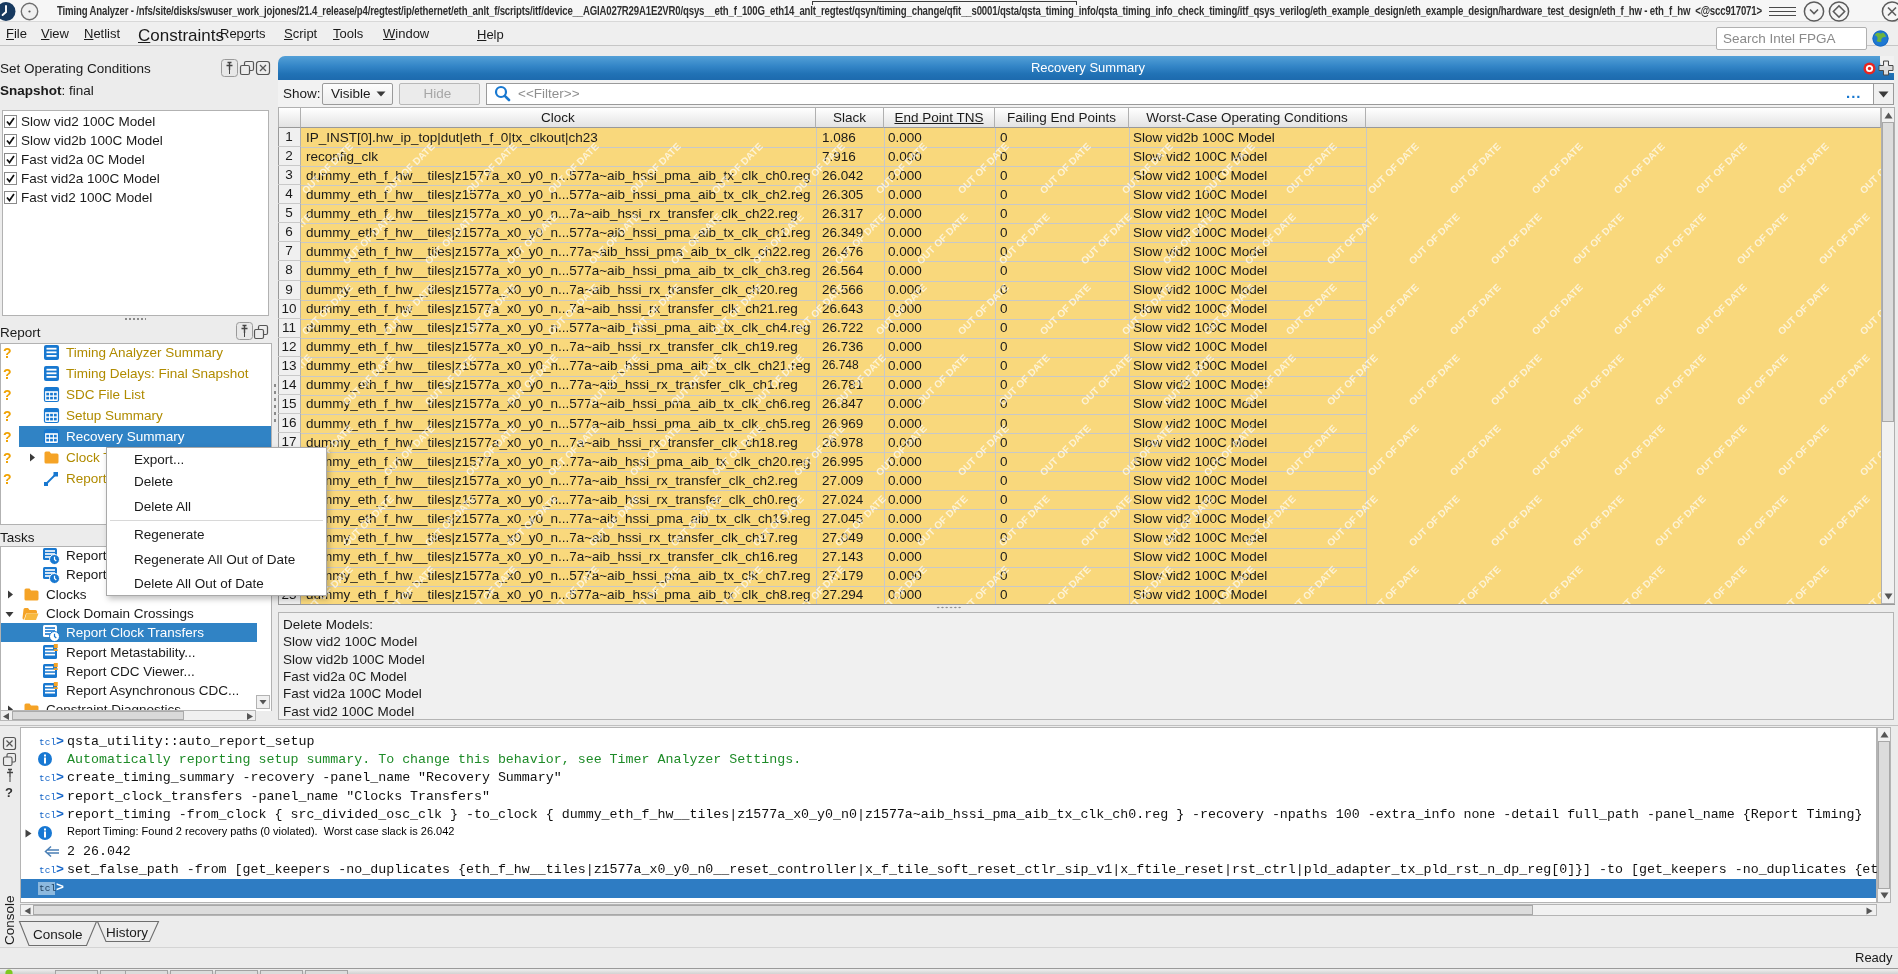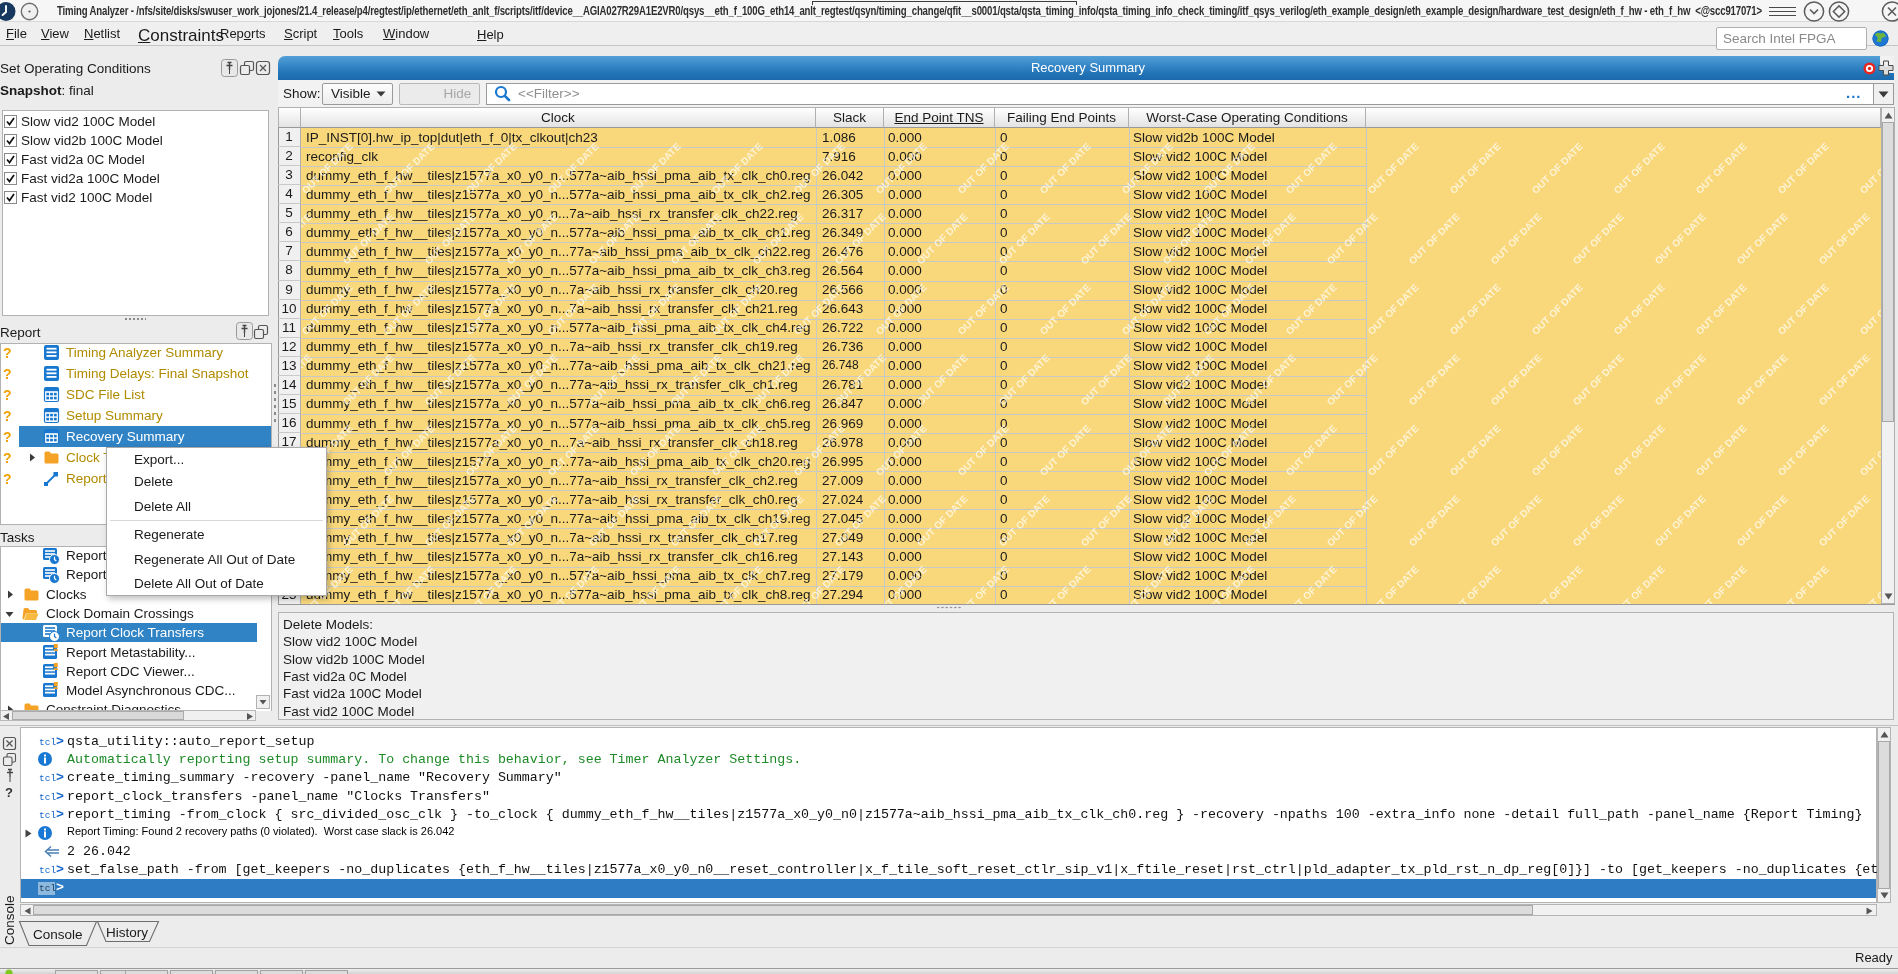--- a/index.html
+++ b/index.html
@@ -236,21 +236,21 @@
     </svg>
 <div class="txt" style="left:65px;top:116.80000000000001px;font-size:13.5px;color:#1a1a1a;">Report CDC Viewer...</div>
 <svg class="ab" style="left:42px;top:135.1px" width="16" height="16" viewBox="0 0 16 16">
 <rect x="0" y="1" width="14" height="14" rx="1.5" fill="#1878d0"></rect>
 <rect x="2" y="3.4" width="8" height="1.7" fill="#fff"></rect>
 <rect x="2" y="6.6" width="10" height="1.7" fill="#fff"></rect>
 <rect x="2" y="9.8" width="10" height="1.7" fill="#fff"></rect>
 <rect x="10.8" y="0" width="4" height="4.2" fill="#f5a326"></rect>
 <rect x="10.8" y="5.2" width="4" height="1.8" fill="#f5a326"></rect>
     </svg>
-<div class="txt" style="left:65px;top:136.1px;font-size:13.5px;color:#1a1a1a;">Model Asynchronous CDC...</div>
+<div class="txt" style="left:65px;top:136.1px;font-size:13.5px;color:#1a1a1a;">Report Asynchronous CDC...</div>
 <svg class="ab" style="left:5px;top:158.4px" width="9" height="9" viewBox="0 0 9 9">
       <path d="M2 0.5 l5 4 l-5 4z" fill="#3a3a3a"></path>
     </svg>
 <svg class="ab" style="left:23px;top:156.4px" width="15" height="13" viewBox="0 0 15 13">
 <path d="M0.5 2 q0-1.5 1.5-1.5 h3.5 l1.5 2 h6 q1.5 0 1.5 1.5 v7 q0 1.5-1.5 1.5 h-11 q-1.5 0-1.5-1.5z" fill="#f5a326"></path>
     </svg>
 <div class="txt" style="left:45px;top:155.4px;font-size:13.5px;color:#1a1a1a;">Constraint Diagnostics</div>
 </div>
 <svg class="ab" style="left:256px;top:695px" width="14" height="14" viewBox="0 0 14 14">
 <rect x="0.5" y="0.5" width="13" height="13" fill="#f0f0f0" stroke="#b2b2b2"></rect>
@@ -278,21 +278,21 @@
 <path d="M6.5 2 h3 v4.5 h-3z" fill="#f2f2f2" stroke="none"></path>
   </svg>
 <div class="ab" style="left:278px;top:80px;width:1616px;height:27px;background:#f2f2f2;"></div>
 <div class="txt" style="left:283px;top:86px;font-size:13.5px;">Show:</div>
 <div class="ab" style="left:322px;top:82.5px;width:71px;height:22px;background:linear-gradient(#fdfdfd,#ededed);border:1px solid #9a9a9a;border-radius:2px;"></div>
 <div class="txt" style="left:331px;top:86px;font-size:13.5px;">Visible</div>
 <svg class="ab" style="left:376px;top:91px" width="10" height="6" viewBox="0 0 10 6">
     <path d="M0.5 0.5 h9 l-4.5 5z" fill="#3a3a3a"></path>
   </svg>
 <div class="ab" style="left:399px;top:82.5px;width:81px;height:22px;background:#ebebeb;border:1px solid #b8b8b8;border-radius:2px;"></div>
-<div class="txt" style="left:399px;top:86px;font-size:13.5px;color:#a6a6a6;width:77px;text-align:center;margin-left:20px;">Hide</div>
+<div class="txt" style="left:399px;top:86px;font-size:13.5px;color:#a6a6a6;width:77px;text-align:center;">Hide</div>
 <div class="ab" style="left:486px;top:82.5px;width:1388px;height:22px;background:#fff;border:1px solid #9a9a9a;"></div>
 <svg class="ab" style="left:494px;top:85px" width="17" height="17" viewBox="0 0 17 17">
 <circle cx="7" cy="7" r="5" fill="none" stroke="#1878d0" stroke-width="2.2"></circle>
 <path d="M10.8 10.8 L15 15" stroke="#1878d0" stroke-width="2.6" stroke-linecap="round"></path>
   </svg>
 <div class="txt" style="left:518px;top:86px;font-size:13.5px;color:#8e8e8e;">&lt;&lt;Filter&gt;&gt;</div>
 <div class="txt" style="left:1846px;top:84px;font-size:15px;font-weight:bold;color:#1878d0;letter-spacing:1px;">...</div>
 <div class="ab" style="left:1873px;top:82.5px;width:21px;height:22px;background:#f0f0f0;border:1px solid #9a9a9a;"></div>
 <svg class="ab" style="left:1878px;top:91px" width="11" height="7" viewBox="0 0 11 7">
     <path d="M0.5 0.5 h10 l-5 6z" fill="#3a3a3a"></path>

